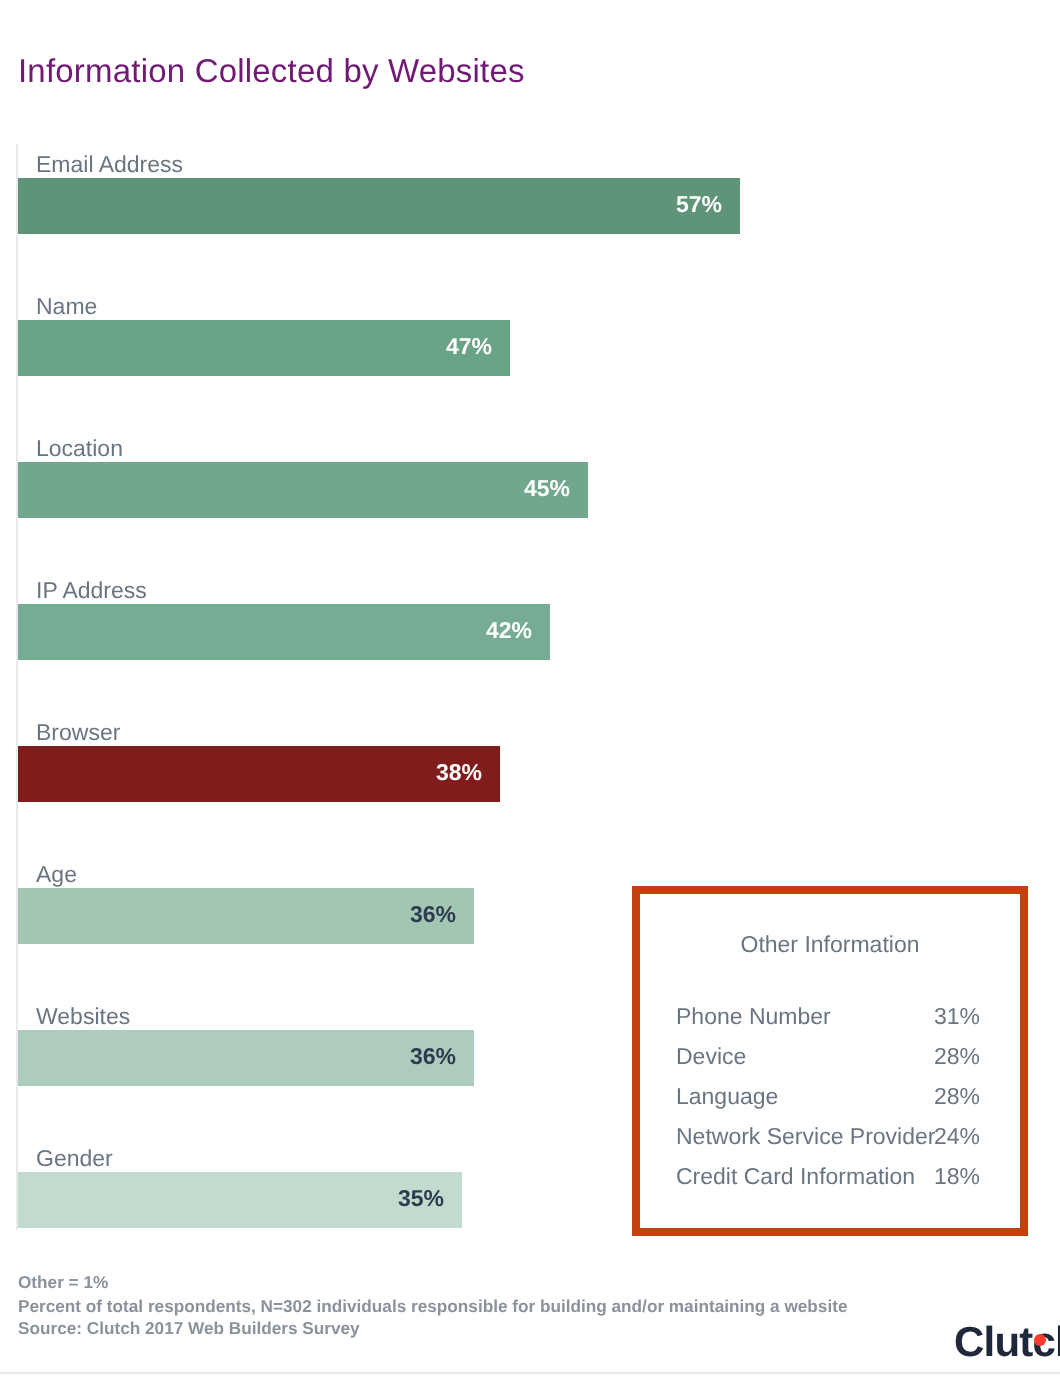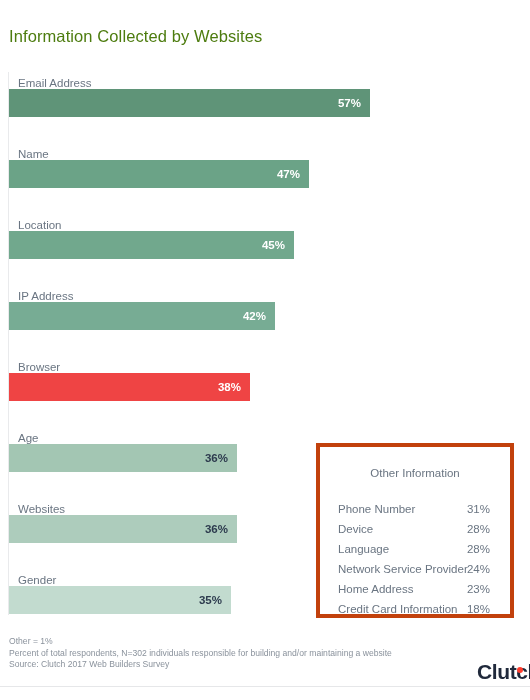--- a/index.html
+++ b/index.html
@@ -23,21 +23,21 @@
     height: 700px;
   }
 
   
   .chart-title {
     position: absolute;
     left: 9px;
     top: 27px;
     font-size: 16.5px;
     font-weight: 400;
-    color: #4d7c0f;
+    color: #701a75;
     letter-spacing: 0.1px;
     white-space: nowrap;
   }
 
   
   .plot-area {
     position: absolute;
     left: 0;
     top: 72px;
     width: 530px;
@@ -131,20 +131,21 @@
   }
 
   
   .footnotes {
     position: absolute;
     left: 9px;
     top: 636px;
     font-size: 8.6px;
     line-height: 11.5px;
     color: #8a929c;
+    font-weight: bold;
   }
   .footnote-line { white-space: nowrap; }
 
   .footer-rule {
     position: absolute;
     left: 0;
     top: 686px;
     width: 530px;
     height: 1px;
     background: #e6e7e9;
@@ -190,39 +191,39 @@
     <div class="axis-line"></div>
     <div id="bars">
         <div class="bar-row" style="top: 0px;">
           <div class="bar-label">Email Address</div>
           <div class="bar" style="width: 361px; background: rgb(95, 148, 120);">
             <span class="bar-value" style="color: rgb(255, 255, 255);">57%</span>
           </div>
         </div>
         <div class="bar-row" style="top: 71px;">
           <div class="bar-label">Name</div>
-          <div class="bar" style="width: 300px; background: rgb(107, 163, 135);">
+          <div class="bar" style="width: 246px; background: rgb(107, 163, 135);">
             <span class="bar-value" style="color: rgb(255, 255, 255);">47%</span>
           </div>
         </div>
         <div class="bar-row" style="top: 142px;">
           <div class="bar-label">Location</div>
           <div class="bar" style="width: 285px; background: rgb(113, 168, 141);">
             <span class="bar-value" style="color: rgb(255, 255, 255);">45%</span>
           </div>
         </div>
         <div class="bar-row" style="top: 213px; padding-left: 32px;">
           <div class="bar-label">IP Address</div>
           <div class="bar" style="width: 266px; background: rgb(119, 172, 148);">
             <span class="bar-value" style="color: rgb(255, 255, 255);">42%</span>
           </div>
         </div>
         <div class="bar-row" style="top: 284px;">
           <div class="bar-label">Browser</div>
-          <div class="bar" style="width: 241px; background: #ef4444;">
+          <div class="bar" style="width: 241px; background: #7f1d1d;">
             <span class="bar-value" style="color: rgb(255, 255, 255);">38%</span>
           </div>
         </div>
         <div class="bar-row" style="top: 355px;">
           <div class="bar-label">Age</div>
           <div class="bar" style="width: 228px; background: rgb(163, 198, 179);">
             <span class="bar-value" style="color: rgb(45, 59, 78);">36%</span>
           </div>
         </div>
         <div class="bar-row" style="top: 426px;">
@@ -253,24 +254,20 @@
         </div>
         <div class="other-item">
           <span class="other-item-label">Language</span>
           <span class="other-item-value">28%</span>
         </div>
         <div class="other-item">
           <span class="other-item-label">Network Service Provider</span>
           <span class="other-item-value">24%</span>
         </div>
         <div class="other-item">
-          <span class="other-item-label">Home Address</span>
-          <span class="other-item-value">23%</span>
-        </div>
-        <div class="other-item">
           <span class="other-item-label">Credit Card Information</span>
           <span class="other-item-value">18%</span>
         </div>
       </div>
   </div>
 
   <div class="footnotes">
     <div class="footnote-line">Other = 1%</div>
     <div class="footnote-line">Percent of total respondents, N=302 individuals responsible for building and/or maintaining a website</div>
     <div class="footnote-line">Source: Clutch 2017 Web Builders Survey</div>

